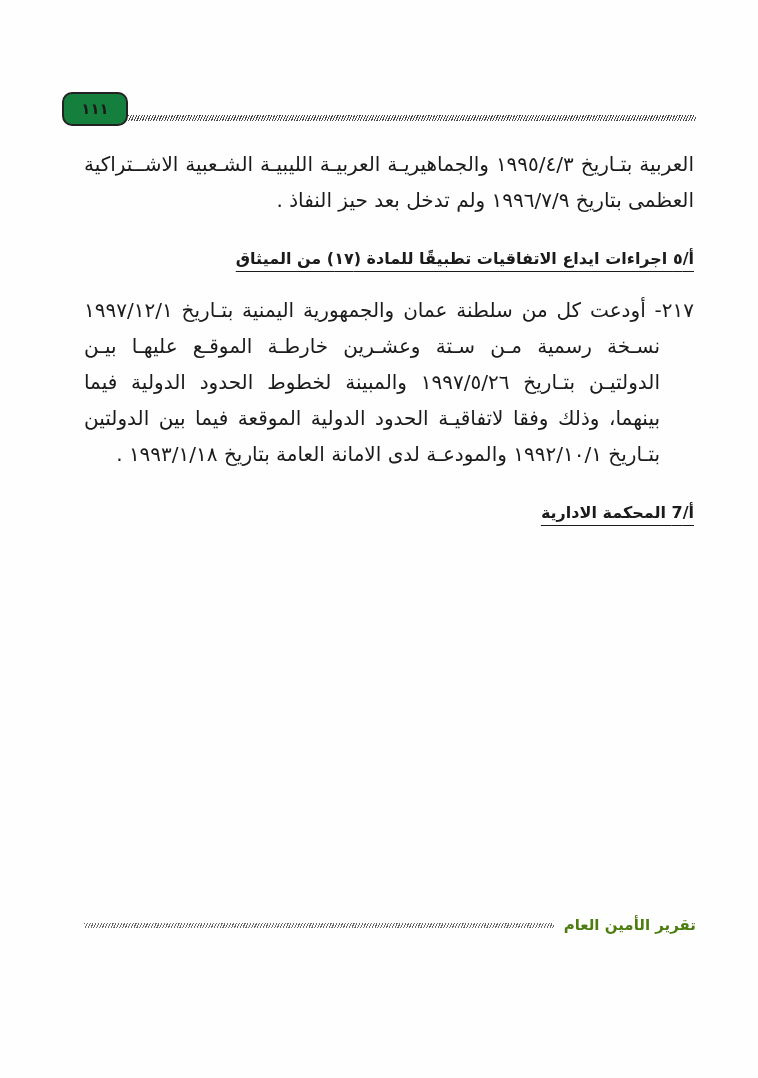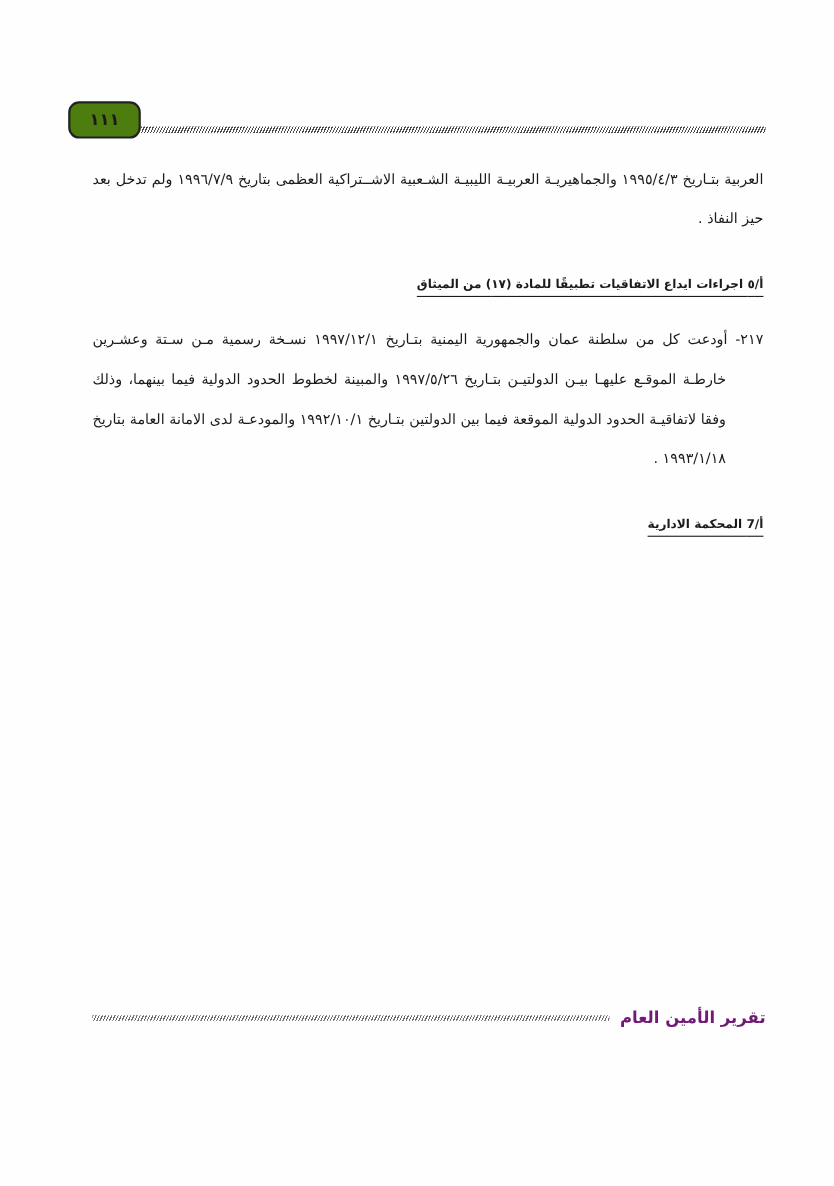--- a/index.html
+++ b/index.html
@@ -33,48 +33,48 @@
     height: 34px;
     border: 2px solid #222;
     border-radius: 10px;
     display: flex;
     align-items: center;
     justify-content: center;
     font-size: 15px;
     font-weight: bold;
     letter-spacing: 2px;
     flex: 0 0 auto;
-    background: #4d7c0f;
+    background: #15803d;
   }
   .header-rule {
     flex: 1 1 auto;
     height: 6px;
     margin: 0 0 5px 0;
     background: repeating-linear-gradient(115deg, #4a4a4a 0px, #4a4a4a 1px, transparent 1px, transparent 2.5px);
   }
   
   .content {
     position: absolute;
     top: 146px;
     right: 64px;
     left: 84px;
   }
   .body-par {
     margin: 0;
-    font-size: 13px;
+    font-size: 20px;
     line-height: 36px;
     text-align: justify;
   }
   .hanging {
     padding-right: 34px;
     text-indent: -34px;
   }
   .heading {
     margin: 26px 0 18px;
-    font-size: 11px;
+    font-size: 16px;
     line-height: 30px;
     font-weight: bold;
     text-decoration: underline;
     text-decoration-thickness: 1.2px;
     text-underline-offset: 7px;
   }
   
   .page-footer {
     position: absolute;
     top: 916px;
@@ -87,21 +87,21 @@
   .footer-rule {
     flex: 1 1 auto;
     height: 5px;
     background: repeating-linear-gradient(115deg, #6a6a6a 0px, #6a6a6a 1px, transparent 1px, transparent 2.6px);
   }
   .footer-text {
     flex: 0 0 auto;
     margin-left: 10px;
     font-size: 15px;
     font-weight: bold;
-    color: #701a75;
+    color: #4d7c0f;
     letter-spacing: 0.5px;
     filter: blur(0.35px);
     direction: rtl;
   }
 </style>
 </head>
 <body>
 
 <div class="page">
 

